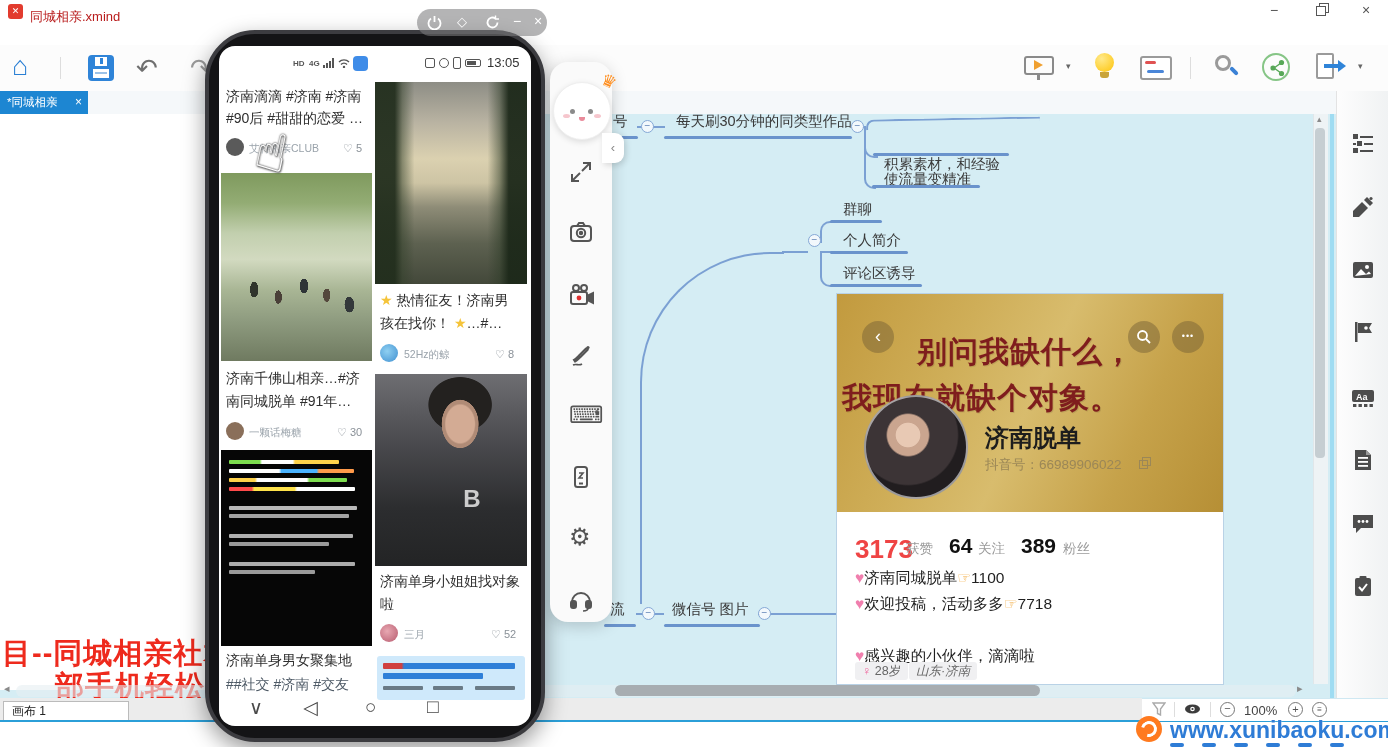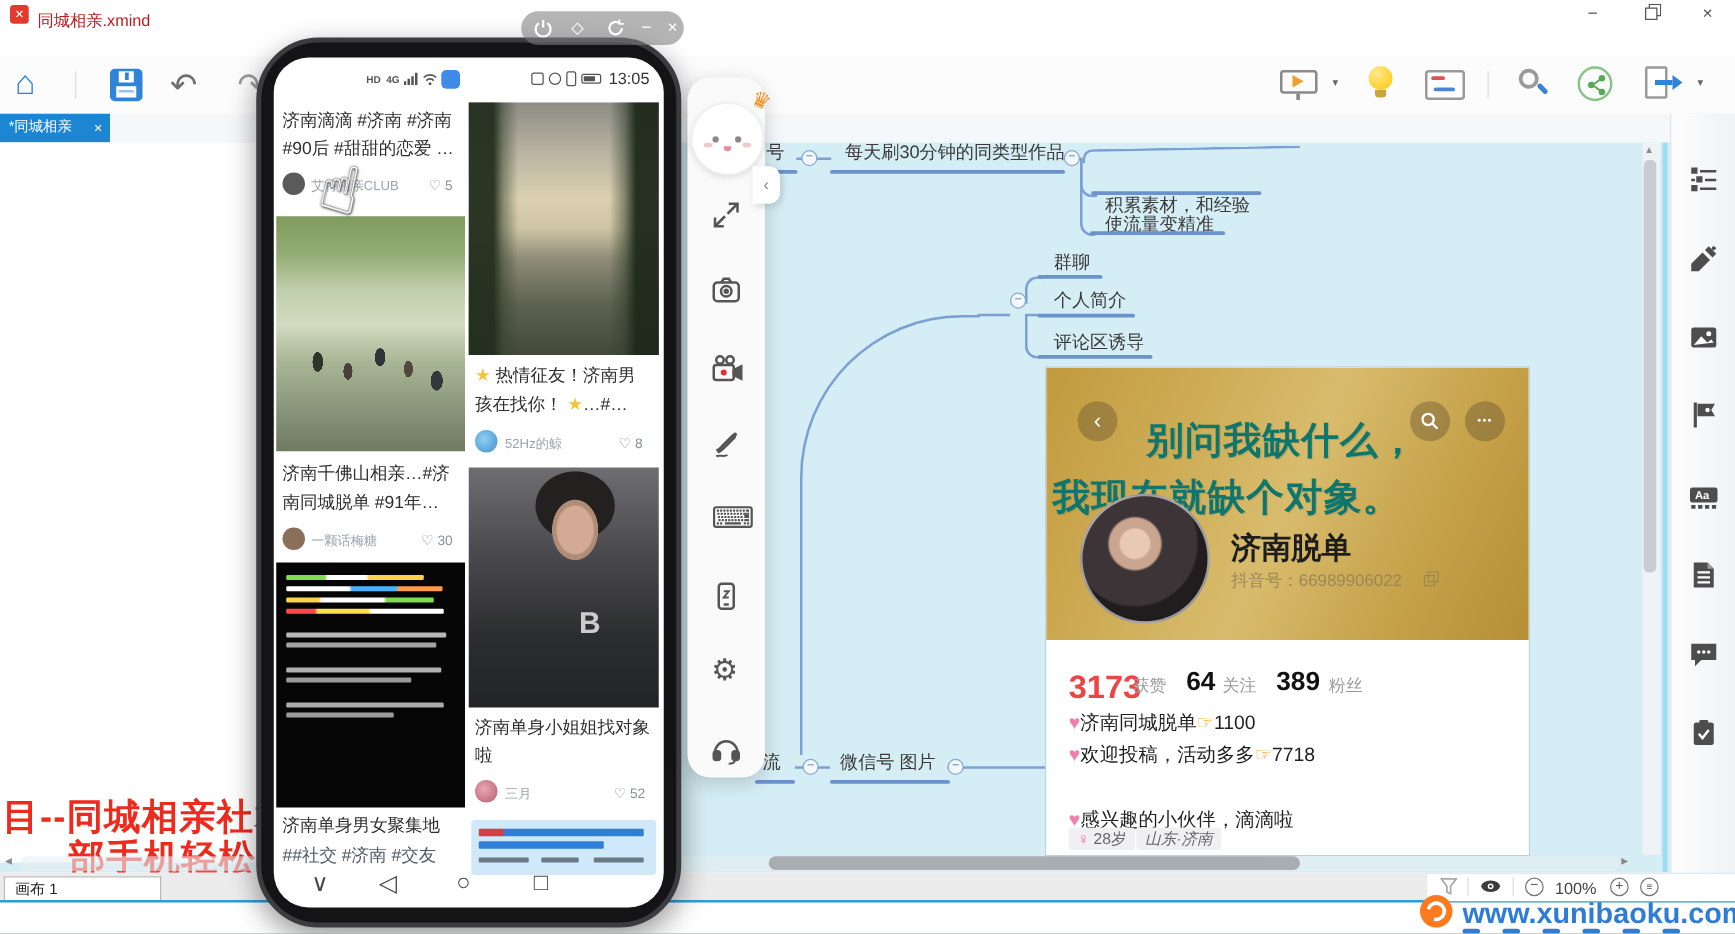--- a/index.html
+++ b/index.html
@@ -20,26 +20,26 @@
   .uline{position:absolute;height:3px;background:#6a93cc;border-radius:2px;}
   .cline{position:absolute;background:#7ba0d3;}
   .collapse{position:absolute;width:13px;height:13px;border:1.5px solid #85a8d6;border-radius:50%;
             background:#f2f8fc;box-sizing:border-box;color:#5b7fb4;font-size:10px;line-height:9px;text-align:center;}
   .redtxt{position:absolute;font-size:29px;font-weight:900;color:#ee2a1d;white-space:nowrap;letter-spacing:1px;}
   
   .dcard{left:836px;top:293px;width:388px;height:392px;background:#fff;border:1px solid #b9d2e6;box-sizing:border-box;overflow:hidden;}
   .dgold{position:absolute;left:0;top:0;width:100%;height:218px;
          background:linear-gradient(115deg,#c29a3e 0%,#cfae58 30%,#d8bc6d 50%,#c6a24a 75%,#b68f35 100%);}
   .dcirc{position:absolute;width:32px;height:32px;border-radius:50%;background:rgba(110,92,50,.45);color:#fff;text-align:center;}
-  .dtitle{position:absolute;font-weight:900;color:#0f766e;font-size:30px;white-space:nowrap;letter-spacing:1px;text-shadow:1px 1px 0 rgba(0,0,0,.1);}
+  .dtitle{position:absolute;font-weight:900;color:#7f1d1d;font-size:30px;white-space:nowrap;letter-spacing:1px;text-shadow:1px 1px 0 rgba(0,0,0,.1);}
   .chip{position:absolute;background:#f0f0f2;border-radius:3px;font-size:12.5px;color:#666;height:18px;line-height:18px;padding:0 7px;}
   
   .phoneframe{left:205px;top:30px;width:340px;height:712px;background:#141416;border:4px solid #3c3c40;
               border-radius:50px;box-sizing:border-box;box-shadow:0 8px 22px rgba(0,0,0,.4);}
-  .screen{left:219px;top:46px;width:312px;height:680px;background:#fff;border-radius:28px;overflow:hidden;}
+  .screen{left:219px;top:46px;width:312px;height:680px;background:#fff;border-radius:16px;overflow:hidden;}
   .ftitle{position:absolute;font-size:14px;color:#2e2e2e;font-weight:500;white-space:nowrap;}
   .fuser{position:absolute;font-size:10.5px;color:#9aa3ab;white-space:nowrap;}
   .flikes{position:absolute;font-size:11px;color:#8a9198;}
   .favatar{position:absolute;width:18px;height:18px;border-radius:50%;}
   .navic{position:absolute;font-size:19px;color:#4a4a4a;}
   .bline{position:absolute;height:4px;border-radius:1px;}
   
   .mirror{left:550px;top:62px;width:62px;height:560px;background:#fafafa;border-radius:18px;
           box-shadow:0 4px 16px rgba(0,0,0,.18);}
   .mic{position:absolute;left:19px;width:24px;height:24px;}

